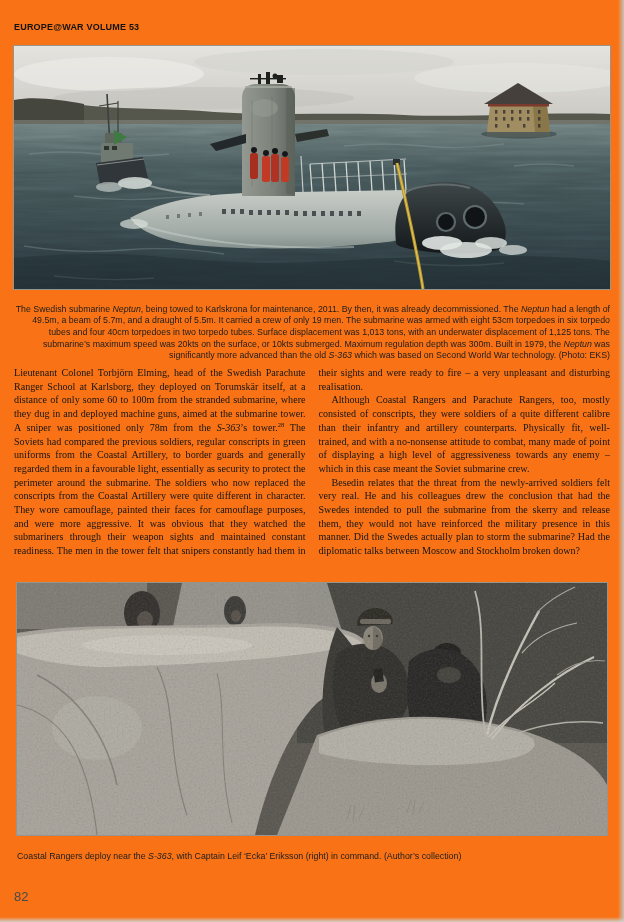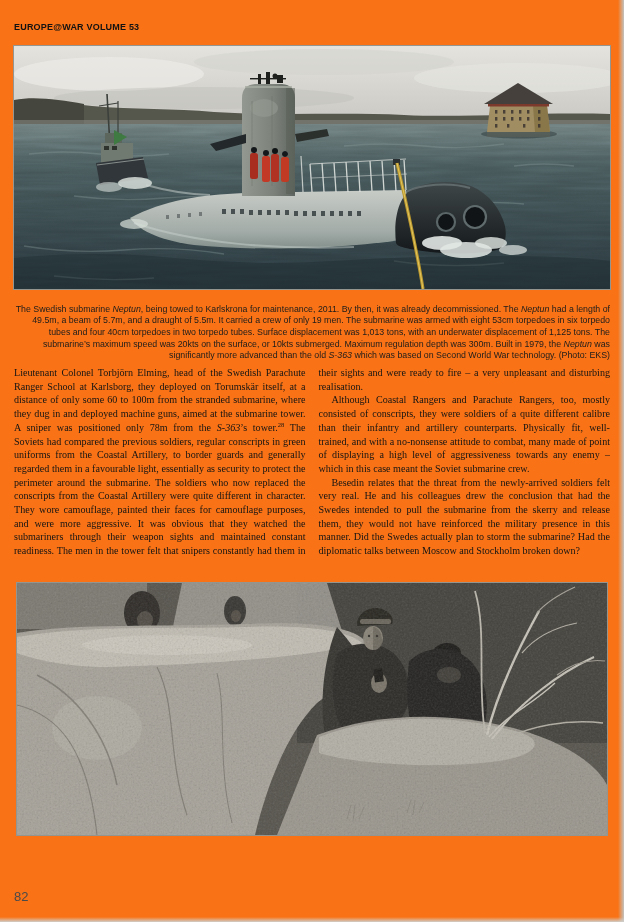--- a/index.html
+++ b/index.html
@@ -314,18 +314,19 @@
         <path d="M505,70 C520,52 540,44 560,40" stroke="#b4b0a6" stroke-width="1.2"></path>
         <path d="M520,30 C530,18 545,10 558,4" stroke="#a9a59b" stroke-width="1.2"></path>
         <path d="M540,92 C556,80 572,76 588,78" stroke="#9f9b91" stroke-width="1.2"></path>
       </g>
 
       <rect x="0" y="0" width="590" height="252" filter="url(#rockNoise)" opacity="0.38" style="mix-blend-mode:multiply"></rect>
       <rect x="0" y="0" width="590" height="252" filter="url(#rockNoise)" opacity="0.16" style="mix-blend-mode:screen"></rect>
     </svg>
   </div>
 
+  <p id="caption-bottom" class="caption">Coastal Rangers deploy near the <i>S-363</i>, with Captain Leif ‘Ecka’ Eriksson (right) in command. (Author’s collection)</p>
 
   <div id="page-number">82</div>
 
   <div class="edge-right"></div>
   <div class="edge-bottom"></div>
 </div>
 
 </body></html>

